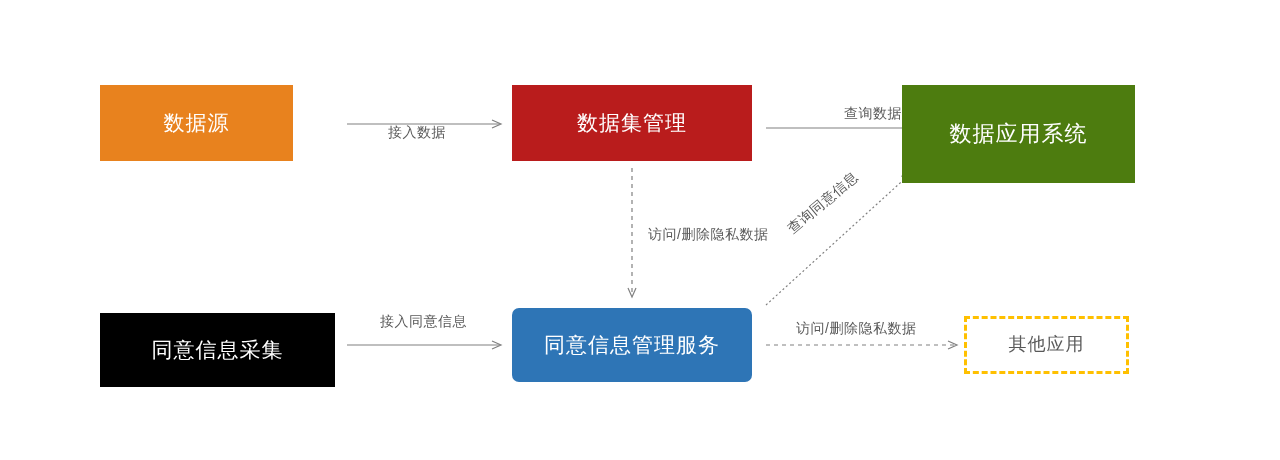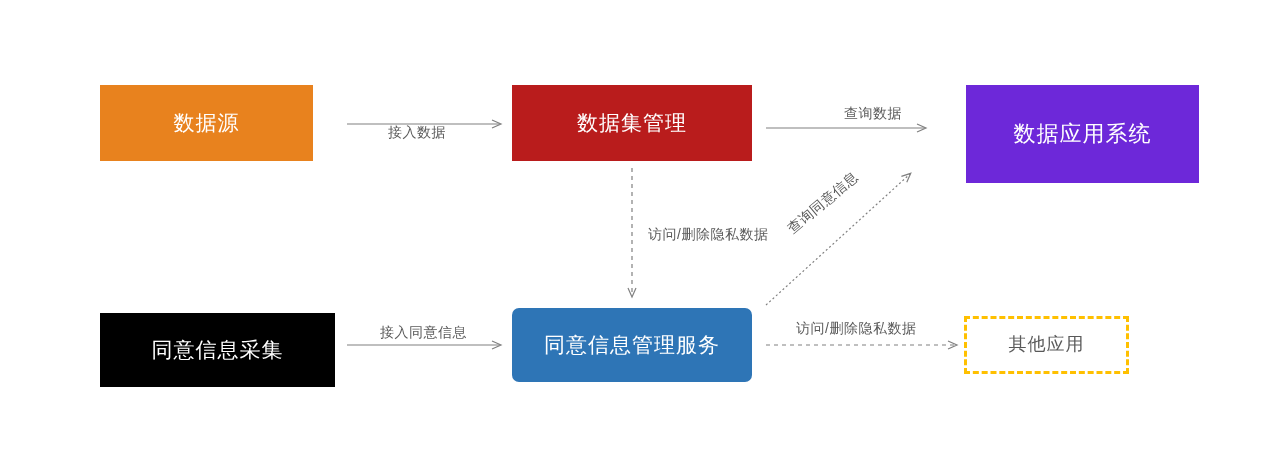--- a/index.html
+++ b/index.html
@@ -22,34 +22,34 @@
     display: flex;
     align-items: center;
     justify-content: center;
     box-sizing: border-box;
     text-align: center;
     line-height: 1.2;
     letter-spacing: 1px;
   }
   
   #node-data-source {
-    left: 100px; top: 85px; width: 213px; height: 76px;
+    left: 100px; top: 85px; width: 193px; height: 76px;
     background: #e8821e;
     color: #ffffff;
     font-size: 21px;
   }
   #node-dataset-mgmt {
     left: 512px; top: 85px; width: 240px; height: 76px;
     background: #b91c1c;
     color: #ffffff;
     font-size: 21px;
   }
   #node-data-app-system {
-    left: 966px; top: 85px; width: 233px; height: 98px;
-    background: #6d28d9;
+    left: 902px; top: 85px; width: 233px; height: 98px;
+    background: #4d7c0f;
     color: #ffffff;
     font-size: 22px;
   }
   #node-consent-collect {
     left: 100px; top: 313px; width: 235px; height: 74px;
     background: #000000;
     color: #ffffff;
     font-size: 21px;
   }
   #node-consent-service {
@@ -85,21 +85,21 @@
     letter-spacing: 0.5px;
   }
   #label-ingest-data     { left: 388px; top: 96px; margin-top: 28px; }
   #label-query-data      { left: 808px; top: 105px; margin-left: 36px; }
   #label-access-delete-v { left: 648px; top: 226px; }
   #label-query-consent   {
     left: 790px; top: 222px;
     transform: rotate(-40deg);
     transform-origin: left center;
   }
-  #label-ingest-consent  { left: 380px; top: 324px; }
+  #label-ingest-consent  { left: 380px; top: 313px; }
   #label-access-delete-h { left: 796px; top: 320px; }
 </style>
 </head>
 <body>
 
 <div id="canvas">
 
   <svg id="connectors" viewBox="0 0 1280 460" xmlns="http://www.w3.org/2000/svg">
     <defs>
       <marker id="arrow-open" markerWidth="12" markerHeight="12" refX="9" refY="5" orient="auto" markerUnits="userSpaceOnUse">

